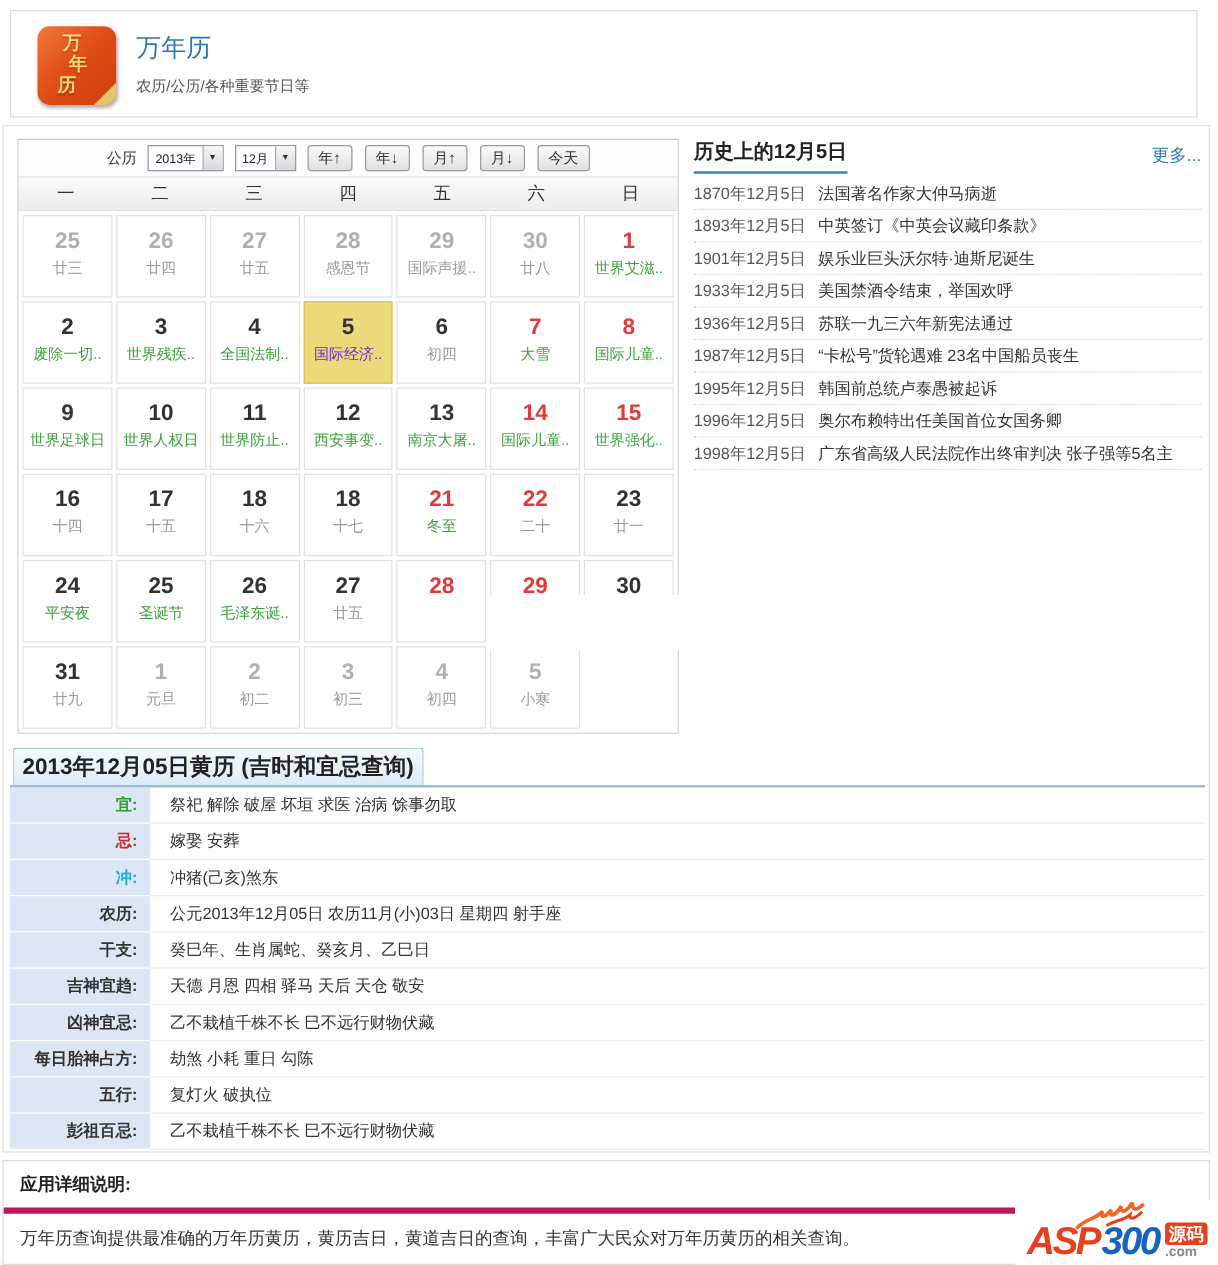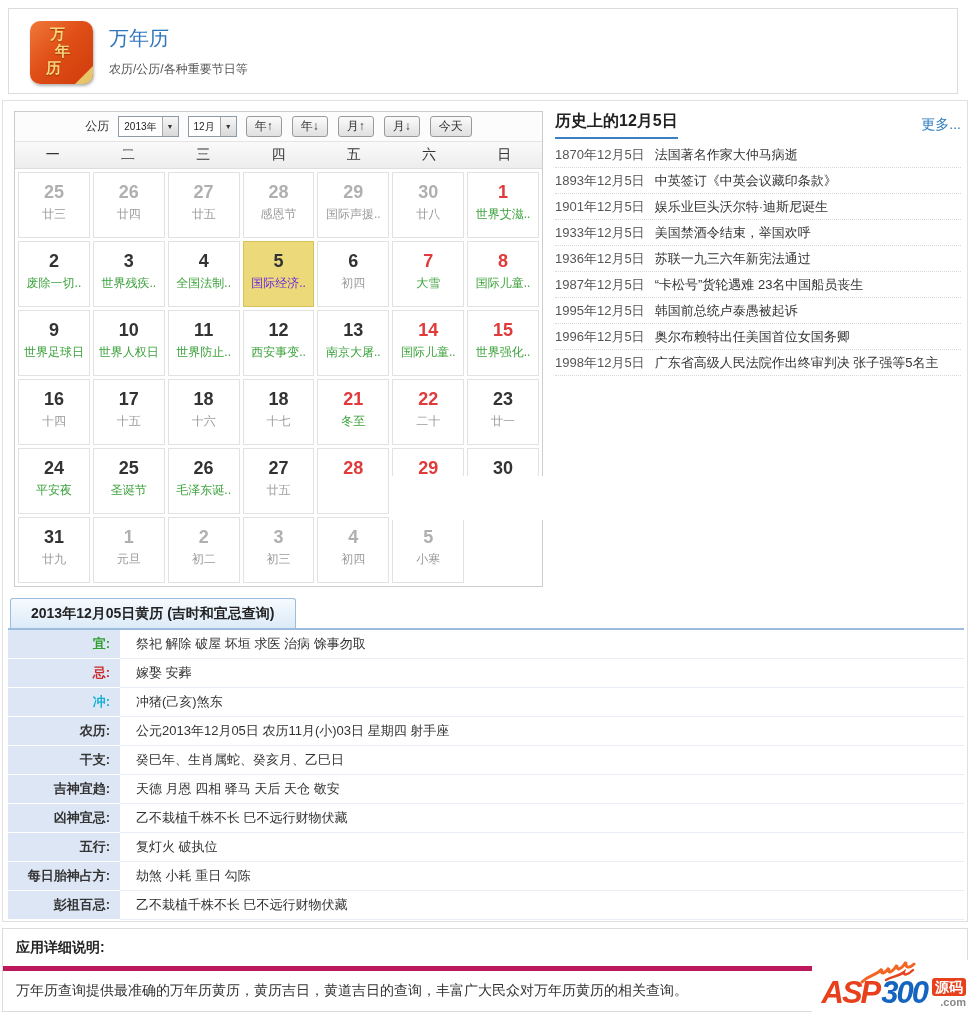--- a/index.html
+++ b/index.html
@@ -43,21 +43,21 @@
   .hist-header{display:flex;justify-content:space-between;align-items:flex-end;}
   .hist-title{font-size:16px;font-weight:bold;color:#222;padding-bottom:5px;border-bottom:2px solid #3b7fc4;}
   .hist-more{font-size:14px;color:#2b7bbd;padding-bottom:5px;cursor:pointer;text-decoration:none;}
   #history-list{list-style:none;margin:3px 0 0;padding:0;font-size:13px;}
   #history-list li{line-height:25px;border-bottom:1px dotted #d8d8d8;white-space:nowrap;overflow:hidden;}
   .ev-date{color:#555;margin-right:10px;}
   .ev-text{color:#333;}
 
   
   .almanac{position:absolute;left:5px;top:497px;width:956px;}
-  .alm-tab{display:inline-block;height:29px;line-height:29px;padding:0 20px;font-size:14px;font-weight:bold;color:#222;
+  .alm-tab{display:inline-block;height:29px;line-height:29px;padding:0 7px;font-size:18px;font-weight:bold;color:#222;
     background:linear-gradient(#f5fafe,#dcebf8);border:1px solid #9bbcdd;border-bottom:none;border-radius:3px 3px 0 0;margin-left:2px;}
   #almanac-rows{border-top:2px solid #9bbcdd;}
   .alm-row{display:flex;font-size:13px;}
   .alm-label{width:112px;background:#dce6f4;text-align:right;padding-right:10px;line-height:28px;font-weight:bold;color:#333;border-bottom:1px solid #fff;box-sizing:border-box;}
   .alm-value{flex:1;padding-left:16px;line-height:28px;color:#333;border-bottom:1px solid #e9eef6;}
   .lc-green{color:#2f9e2f}.lc-red{color:#cc2a2a}.lc-cyan{color:#17b0d6}
 
   
   .info-box{position:absolute;left:2px;top:928px;width:966px;height:84px;border:1px solid #dcdcdc;box-sizing:border-box;background:#fff;}
   .info-heading{font-size:14px;font-weight:bold;color:#222;padding:10px 13px 9px;border-bottom:5px solid #be185d;}
@@ -65,21 +65,21 @@
 
   
   .white-patch{position:absolute;left:391px;top:476px;width:172px;height:44px;background:#fff;z-index:5;}
 
   
   .watermark{position:absolute;right:4px;bottom:0;z-index:6;background:#fff;padding:0 4px 4px 10px;}
   .wm-flame{display:block;margin:0 0 -6px 34px;}
   .wm-text{display:flex;align-items:flex-end;}
   .wm-asp{font-size:31px;line-height:30px;font-weight:bold;font-style:italic;color:#e8401c;letter-spacing:-2px;}
   .wm-num{font-size:31px;line-height:30px;font-weight:bold;font-style:italic;color:#1565c0;letter-spacing:-2px;margin-left:2px;}
-  .wm-col{display:flex;flex-direction:column;align-items:flex-end;margin-left:5px;}
+  .wm-col{display:flex;flex-direction:column;align-items:flex-start;margin-left:5px;}
   .wm-yuanma{background:#e8401c;color:#fff;font-size:14px;font-weight:bold;padding:1px 3px;border-radius:3px;line-height:16px;}
   .wm-com{font-size:11px;color:#888;font-weight:bold;line-height:12px;}
 </style>
 </head>
 <body>
 
 <div id="page">
 
   <div class="header-box">
     <div class="app-logo">
@@ -333,26 +333,26 @@
           </div>
           <div class="alm-row">
             <div class="alm-label">吉神宜趋:</div>
             <div class="alm-value">天德 月恩 四相 驿马 天后 天仓 敬安</div>
           </div>
           <div class="alm-row">
             <div class="alm-label">凶神宜忌:</div>
             <div class="alm-value">乙不栽植千株不长 巳不远行财物伏藏</div>
           </div>
           <div class="alm-row">
+            <div class="alm-label">每日胎神占方:</div>
+            <div class="alm-value">劫煞 小耗 重日 勾陈</div>
+          </div>
+          <div class="alm-row">
             <div class="alm-label">五行:</div>
             <div class="alm-value">复灯火 破执位</div>
-          </div>
-          <div class="alm-row">
-            <div class="alm-label">每日胎神占方:</div>
-            <div class="alm-value">劫煞 小耗 重日 勾陈</div>
           </div>
           <div class="alm-row">
             <div class="alm-label">彭祖百忌:</div>
             <div class="alm-value">乙不栽植千株不长 巳不远行财物伏藏</div>
           </div>
         </div>
     </div>
 
   </div>
 

